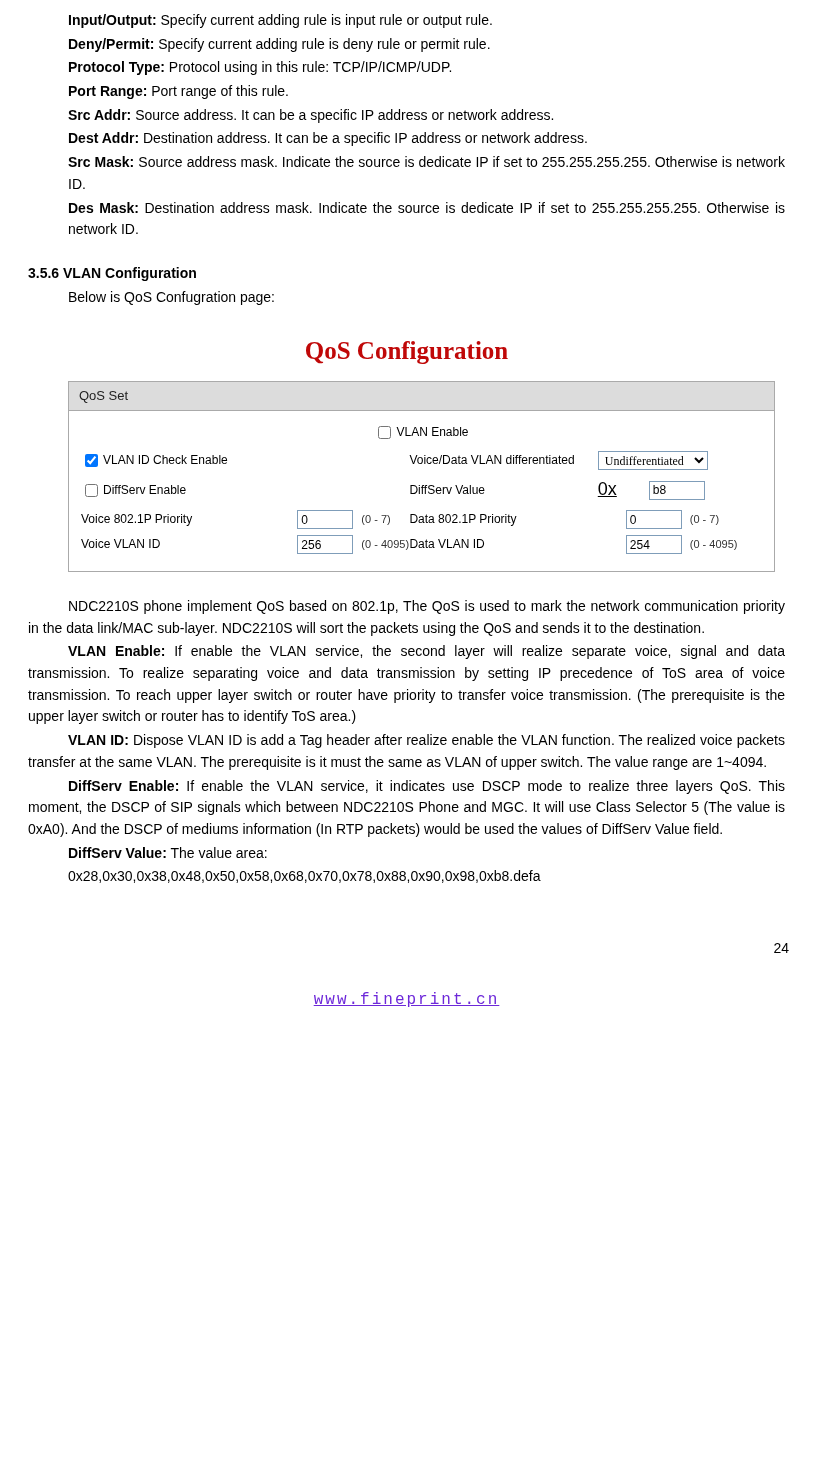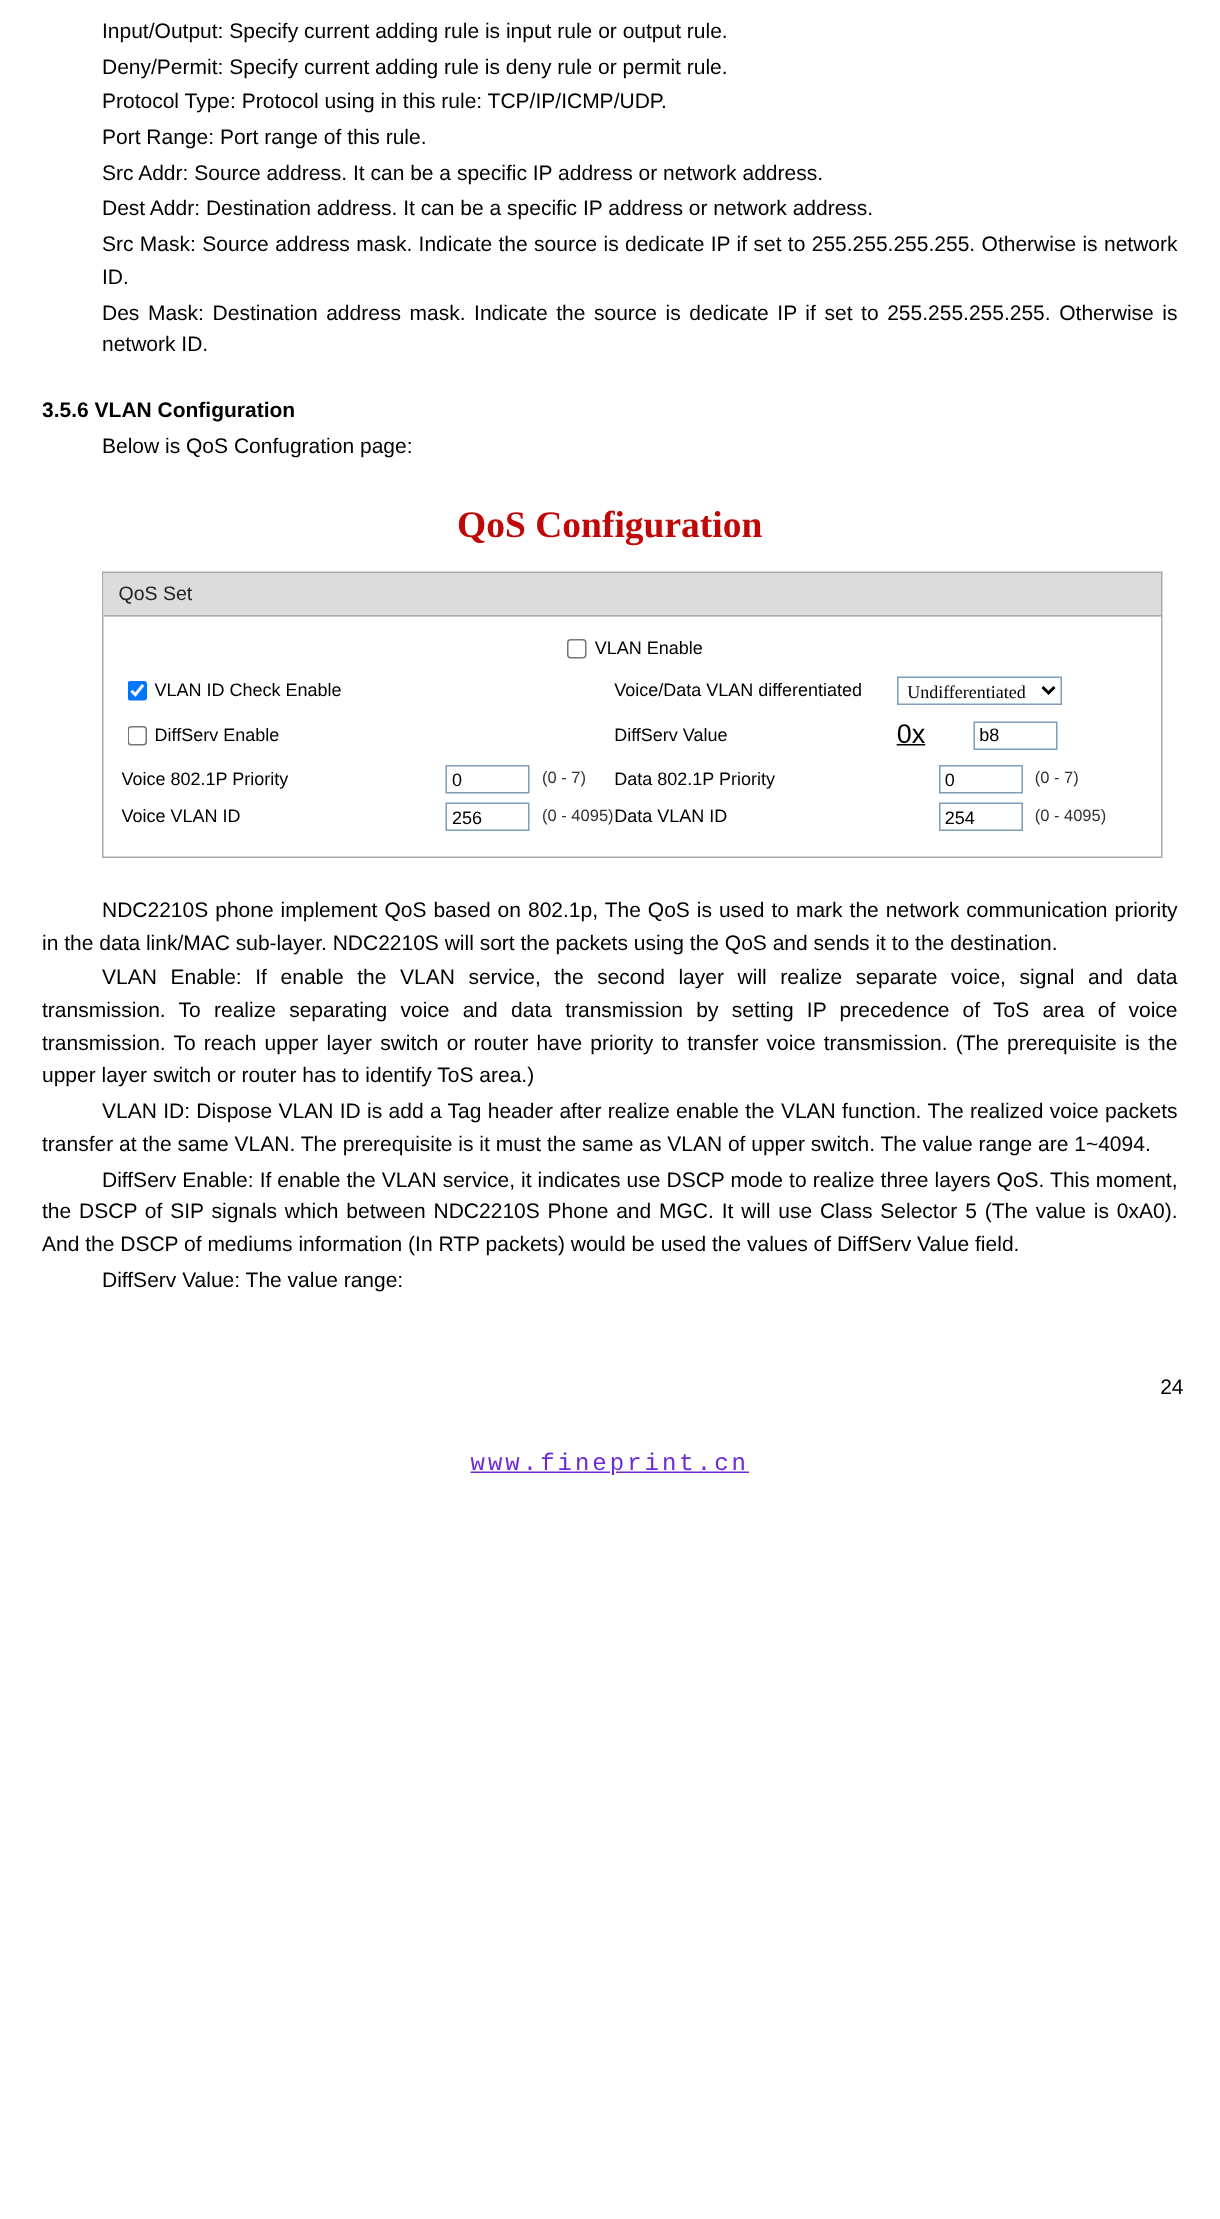--- a/index.html
+++ b/index.html
@@ -19,21 +19,21 @@
       margin: 2px 0;
       text-align: left;
     }
     .indent {
       padding-left: 40px;
     }
     .justify {
       text-align: justify;
     }
     .term-label {
-      font-weight: normal;
+      font-weight: bold;
     }
     .section-heading {
       font-weight: bold;
       margin-top: 22px;
     }
     .qos-title {
       text-align: center;
       font-family: Georgia, "Times New Roman", serif;
       font-weight: bold;
       font-size: 25px;
@@ -262,23 +262,24 @@
 
   <div class="para justify" style="text-indent:40px;">
     <span class="term-label">VLAN ID:</span><span> Dispose VLAN ID is add a Tag header after realize enable the VLAN function. The realized voice packets transfer at the same VLAN. The prerequisite is it must the same as VLAN of upper switch. The value range are 1~4094.</span>
   </div>
 
   <div class="para justify" style="text-indent:40px;">
     <span class="term-label">DiffServ Enable:</span><span> If enable the VLAN service, it indicates use DSCP mode to realize three layers QoS. This moment, the DSCP of SIP signals which between NDC2210S Phone and MGC. It will use Class Selector 5 (The value is 0xA0). And the DSCP of mediums information (In RTP packets) would be used the values of DiffServ Value field.</span>
   </div>
 
   <div class="para" style="text-indent:40px;">
-    <span class="term-label">DiffServ Value:</span><span> The value range:</span>
-  </div>
-
+    <span class="term-label">DiffServ Value:</span><span> The value area:</span>
+  </div>
+
+  <div class="para indent">0x28,0x30,0x38,0x48,0x50,0x58,0x68,0x70,0x78,0x88,0x90,0x98,0xb8.defa</div>
 
 </div>
 
 <div class="page-number">24</div>
 
 <div class="footer-link">
   <span>www.fineprint.cn</span>
 </div>
 
 </body></html>

